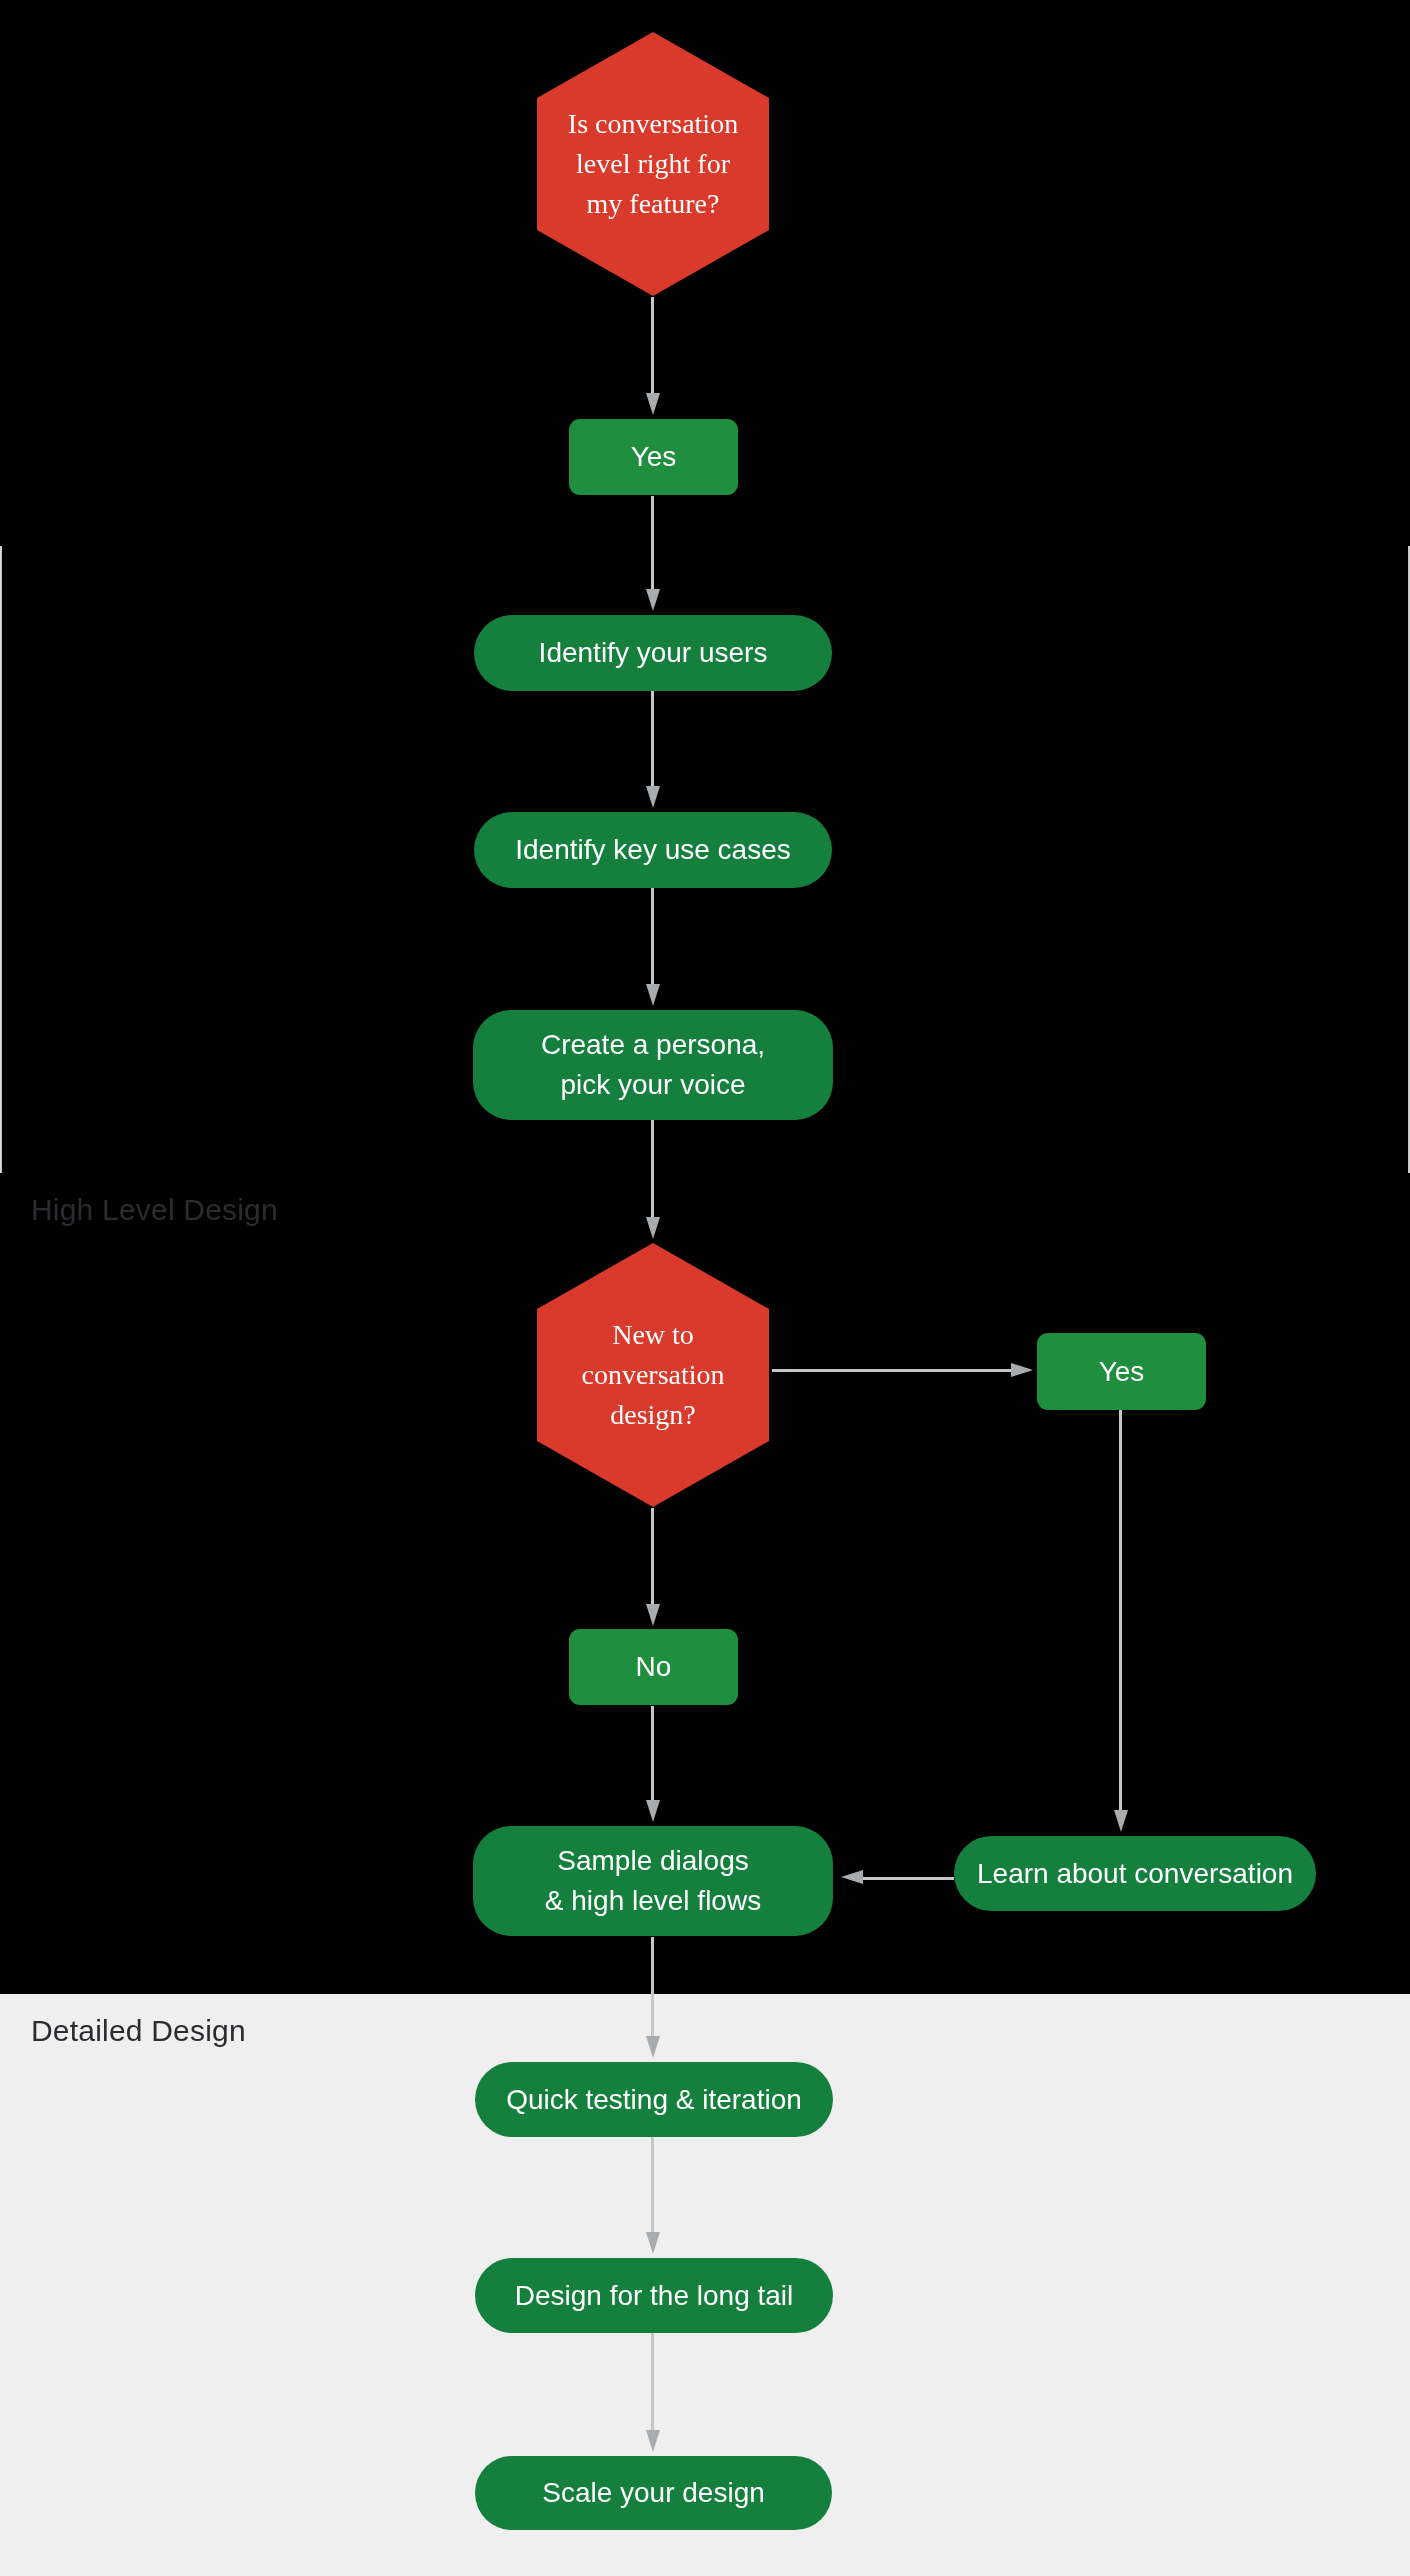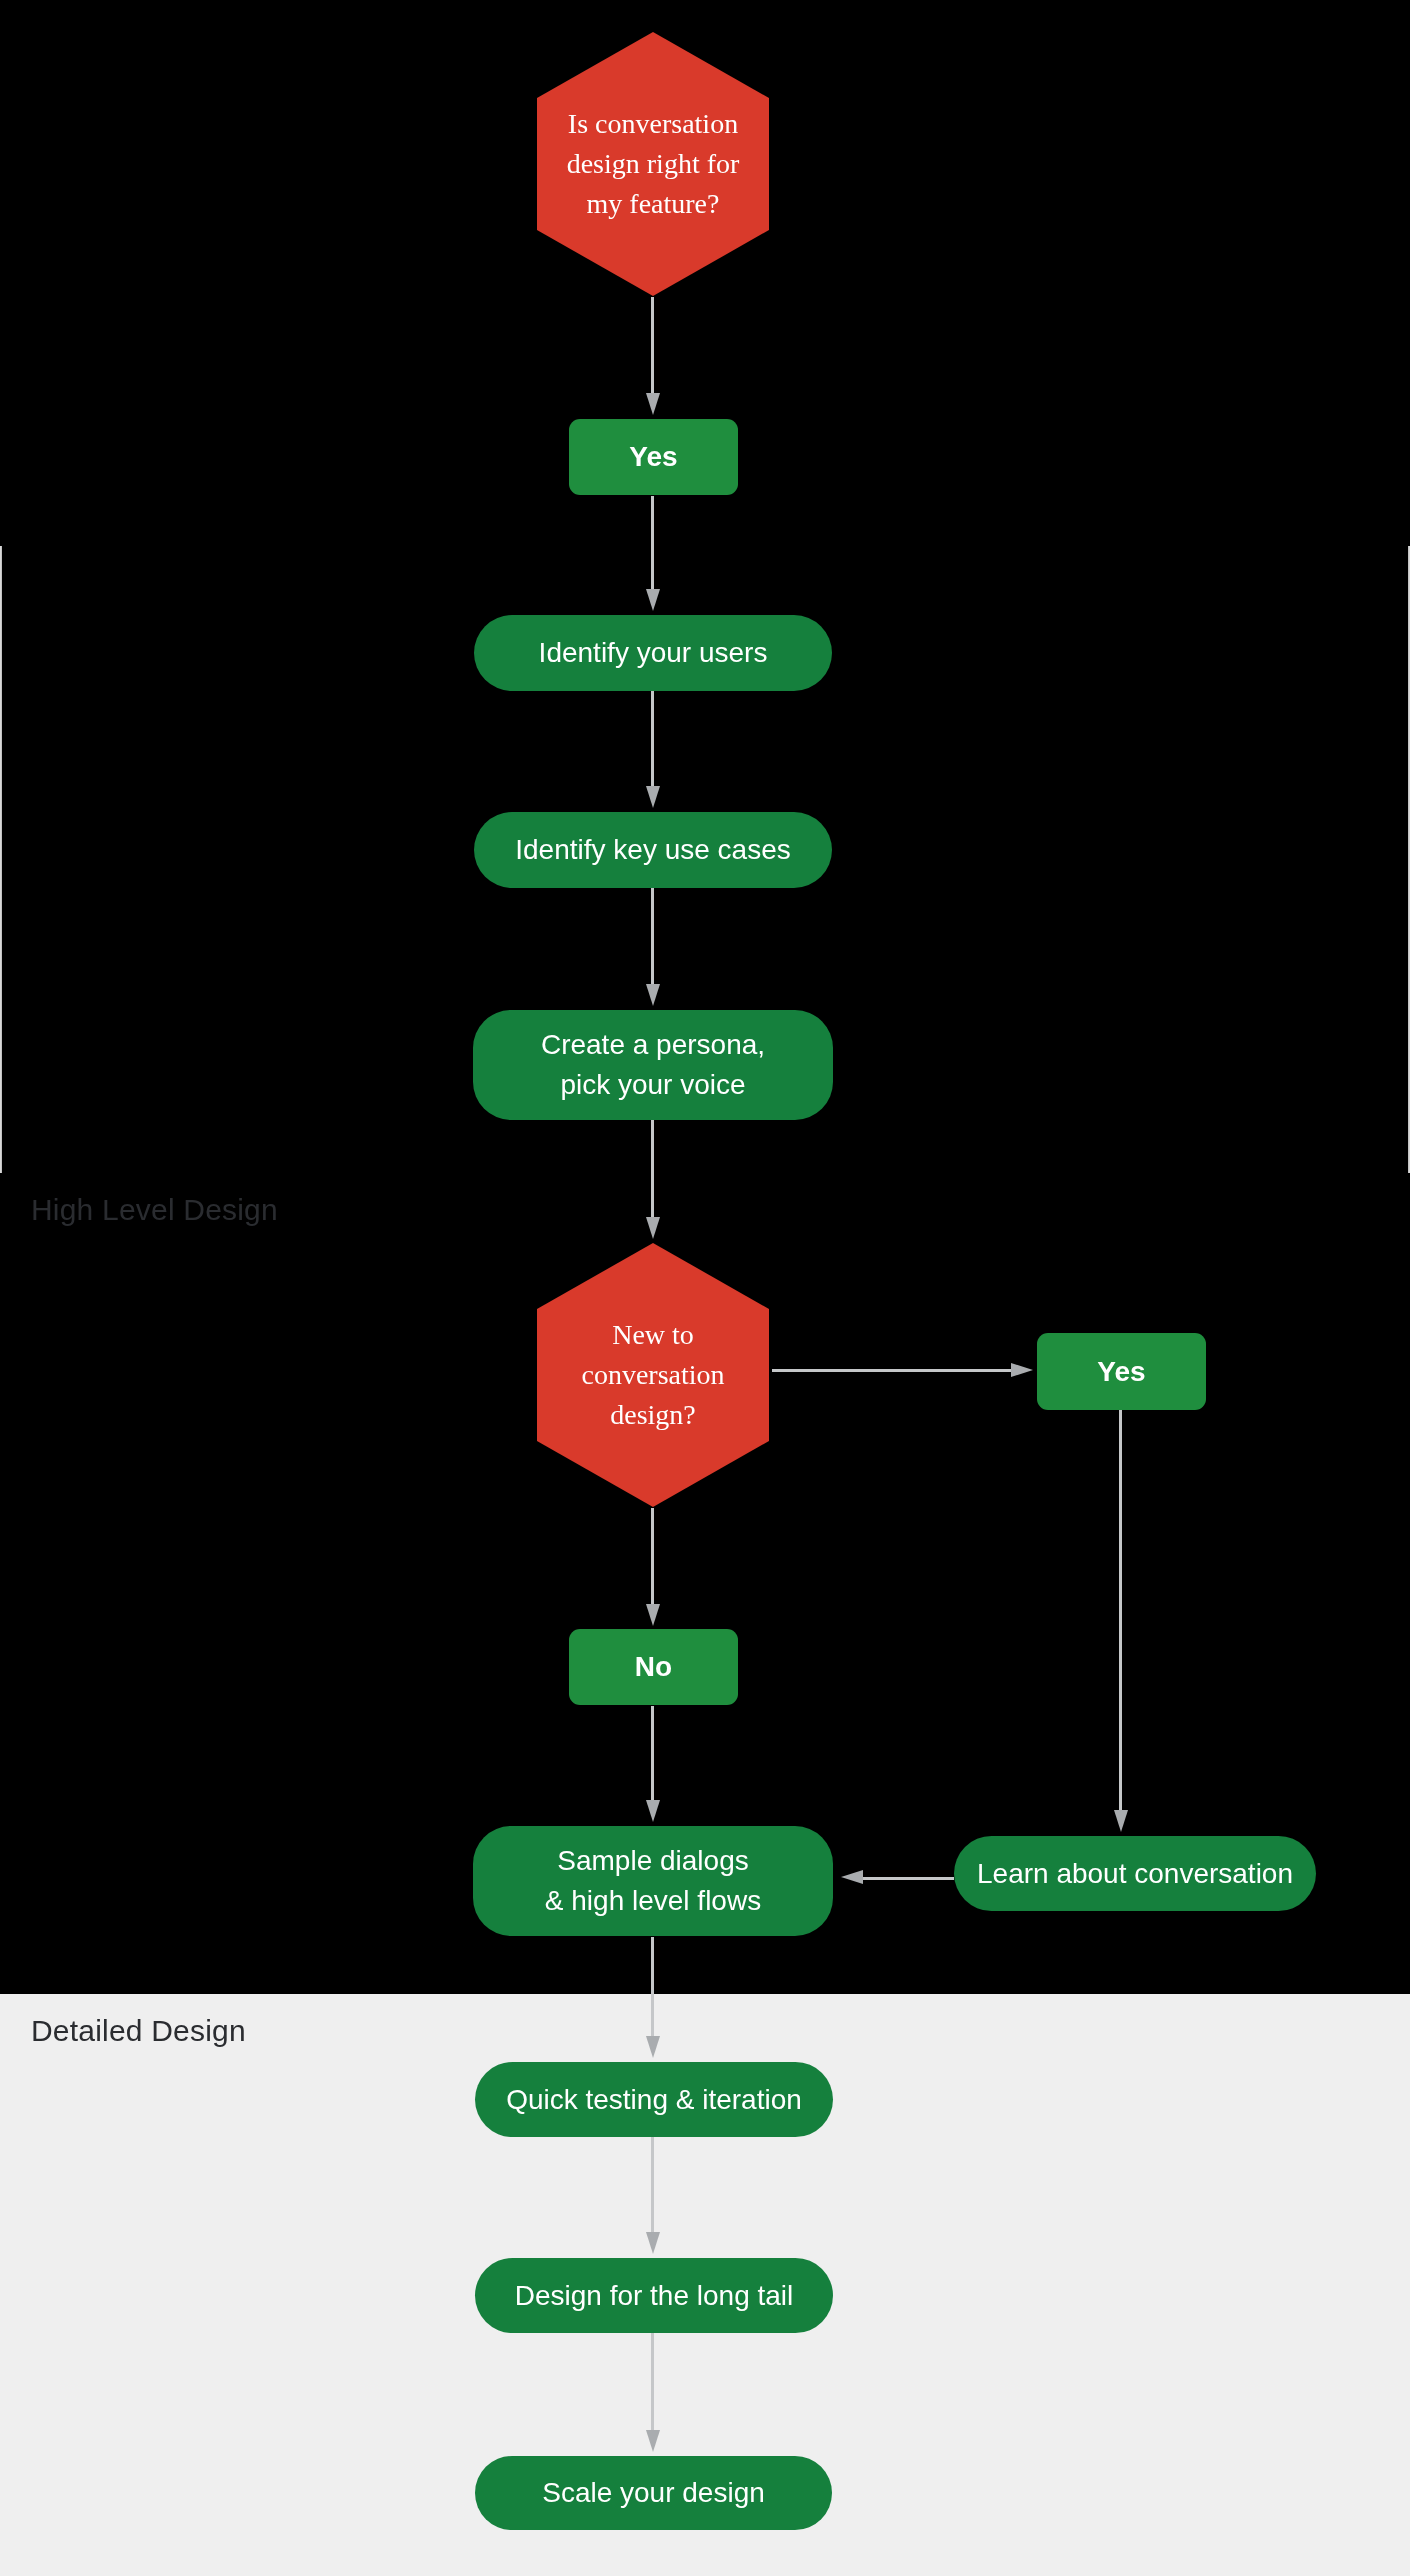--- a/index.html
+++ b/index.html
@@ -15,21 +15,21 @@
   }
   .hex{
     position:absolute;background:#d93a2b;color:#fff;
     clip-path:polygon(50% 0%,100% 25%,100% 75%,50% 100%,0% 75%,0% 25%);
     display:flex;flex-direction:column;align-items:center;justify-content:center;
     text-align:center;font-size:28px;line-height:40px;font-weight:500;font-family:Liberation Serif, serif;
   }
   .chip{
     position:absolute;background:#1f8e3e;color:#fff;border-radius:11px;
     display:flex;align-items:center;justify-content:center;
-    font-size:28px;font-weight:700;
+    font-size:28px;font-weight:400;
   }
   .pill{
     position:absolute;background:#15803d;color:#fff;border-radius:38px;
     display:flex;flex-direction:column;justify-content:center;
     text-align:center;font-size:28px;line-height:40px;font-weight:400;
   }
   .vline{position:absolute;width:2.8px;background:#c5c7c9;}
   .hline{position:absolute;height:2.8px;background:#c5c7c9;}
   .ah-down{position:absolute;width:0;height:0;
     border-left:7.4px solid transparent;border-right:7.4px solid transparent;
@@ -118,21 +118,21 @@
     <div class="ah-down" style="left:646px;top:2232px;"></div>
   </div>
 
   <div>
     <div class="vline" style="left:651px;top:2333px;height:103px;"></div>
     <div class="ah-down" style="left:646px;top:2430px;"></div>
   </div>
 
   <div class="hex" style="left:537px;top:32px;width:232px;height:264px;">
     <span class="line-span">Is conversation</span>
-    <span class="line-span">design right for</span>
+    <span class="line-span">level right for</span>
     <span class="line-span">my feature?</span>
   </div>
 
   <div class="chip" style="left:569px;top:419px;width:169px;height:76px;">
     <span>Yes</span>
   </div>
 
   <div class="pill" style="left:474px;top:615px;width:358px;height:76px;">
     <span>Identify your users</span>
   </div>

